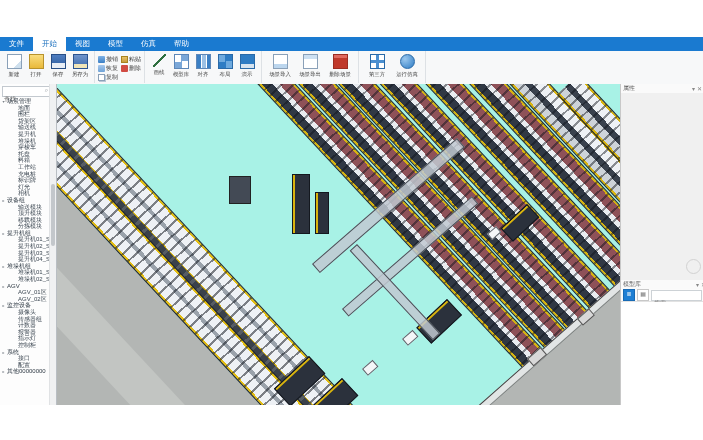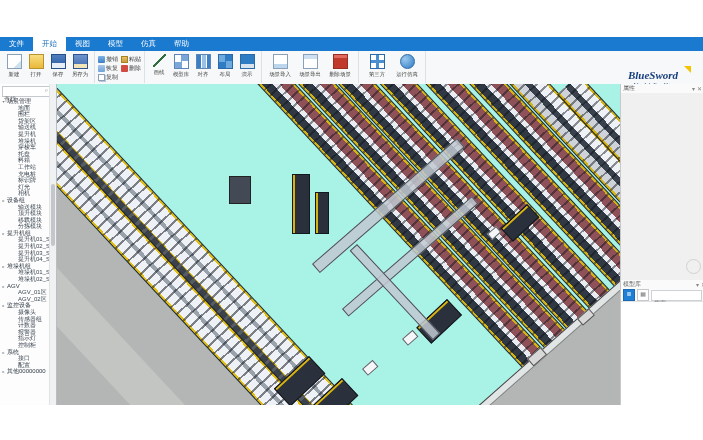--- a/index.html
+++ b/index.html
@@ -202,25 +202,20 @@
 
     <div class="rbtn rbtn-wide">
           <span class="ico ico-apps"></span>
           <span class="lbl">第三方</span>
         </div>
         <div class="rbtn rbtn-wide">
           <span class="ico ico-globe"></span>
           <span class="lbl">运行仿真</span>
         </div>
       </div>
-    <div id="logo">
-      <div class="tri"></div>
-      <div class="en">BlueSword</div>
-      <div class="cn">兰剑智能</div>
-    </div>
   </div>
 
   <div id="sidebar">
     <div id="sb-search">
       <input placeholder="查找" style="">
       <span class="mag">⌕</span>
     </div>
     <div id="tree">
 
     <div class="trow lv0">

